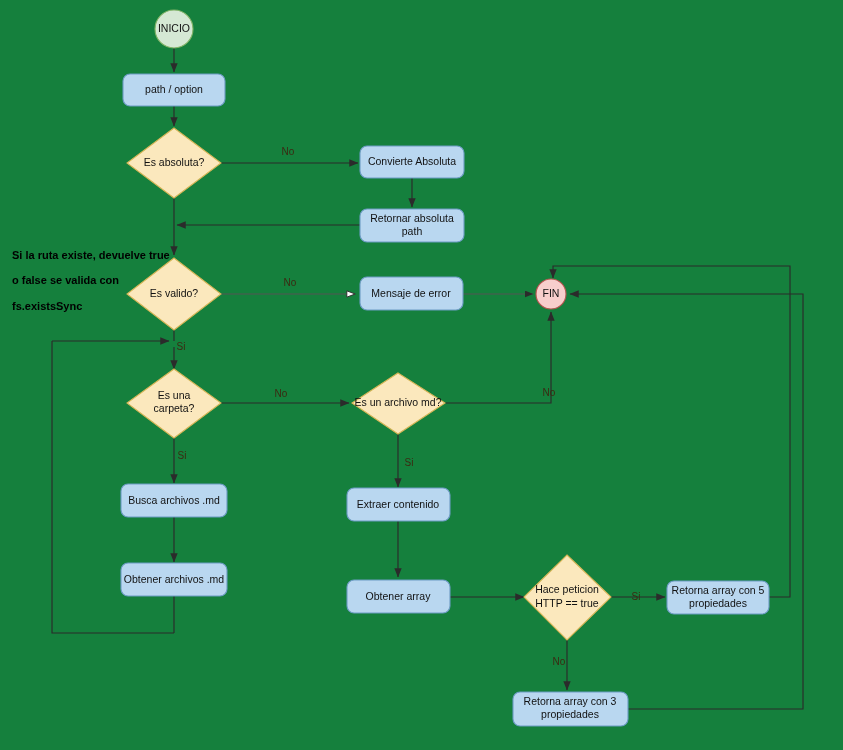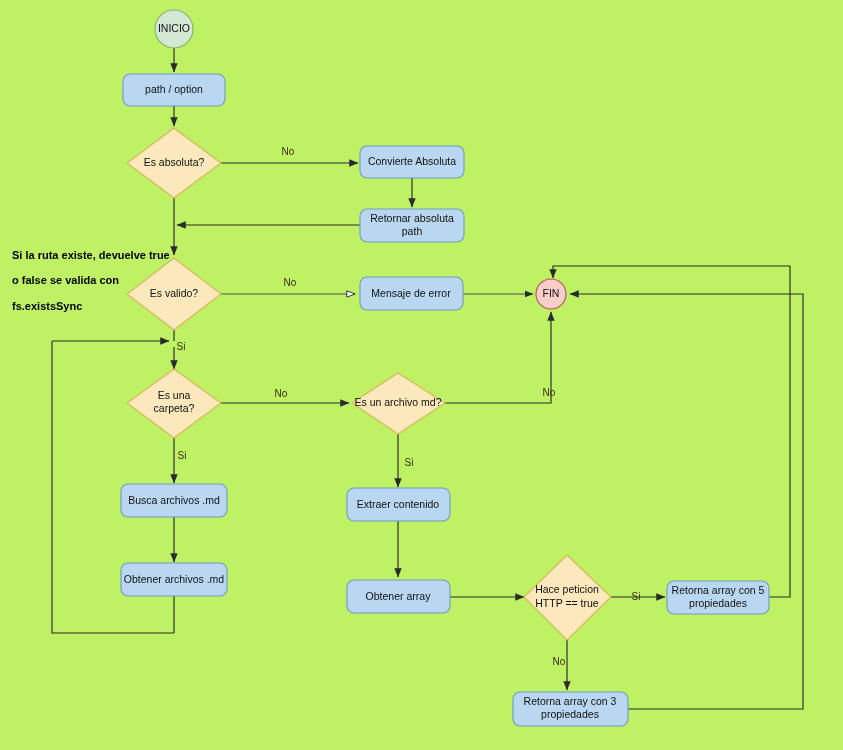--- a/index.html
+++ b/index.html
@@ -4,21 +4,21 @@
 <style>
   html, body {
     margin: 0;
     padding: 0;
     background: #ffffff;
   }
   #canvas-wrap {
     position: relative;
     width: 843px;
     height: 750px;
-    background: #bef264;
+    background: #15803d;
     overflow: hidden;
     font-family: "Liberation Sans", sans-serif;
   }
   svg#flow {
     position: absolute;
     left: 0;
     top: 0;
     width: 843px;
     height: 750px;
   }

